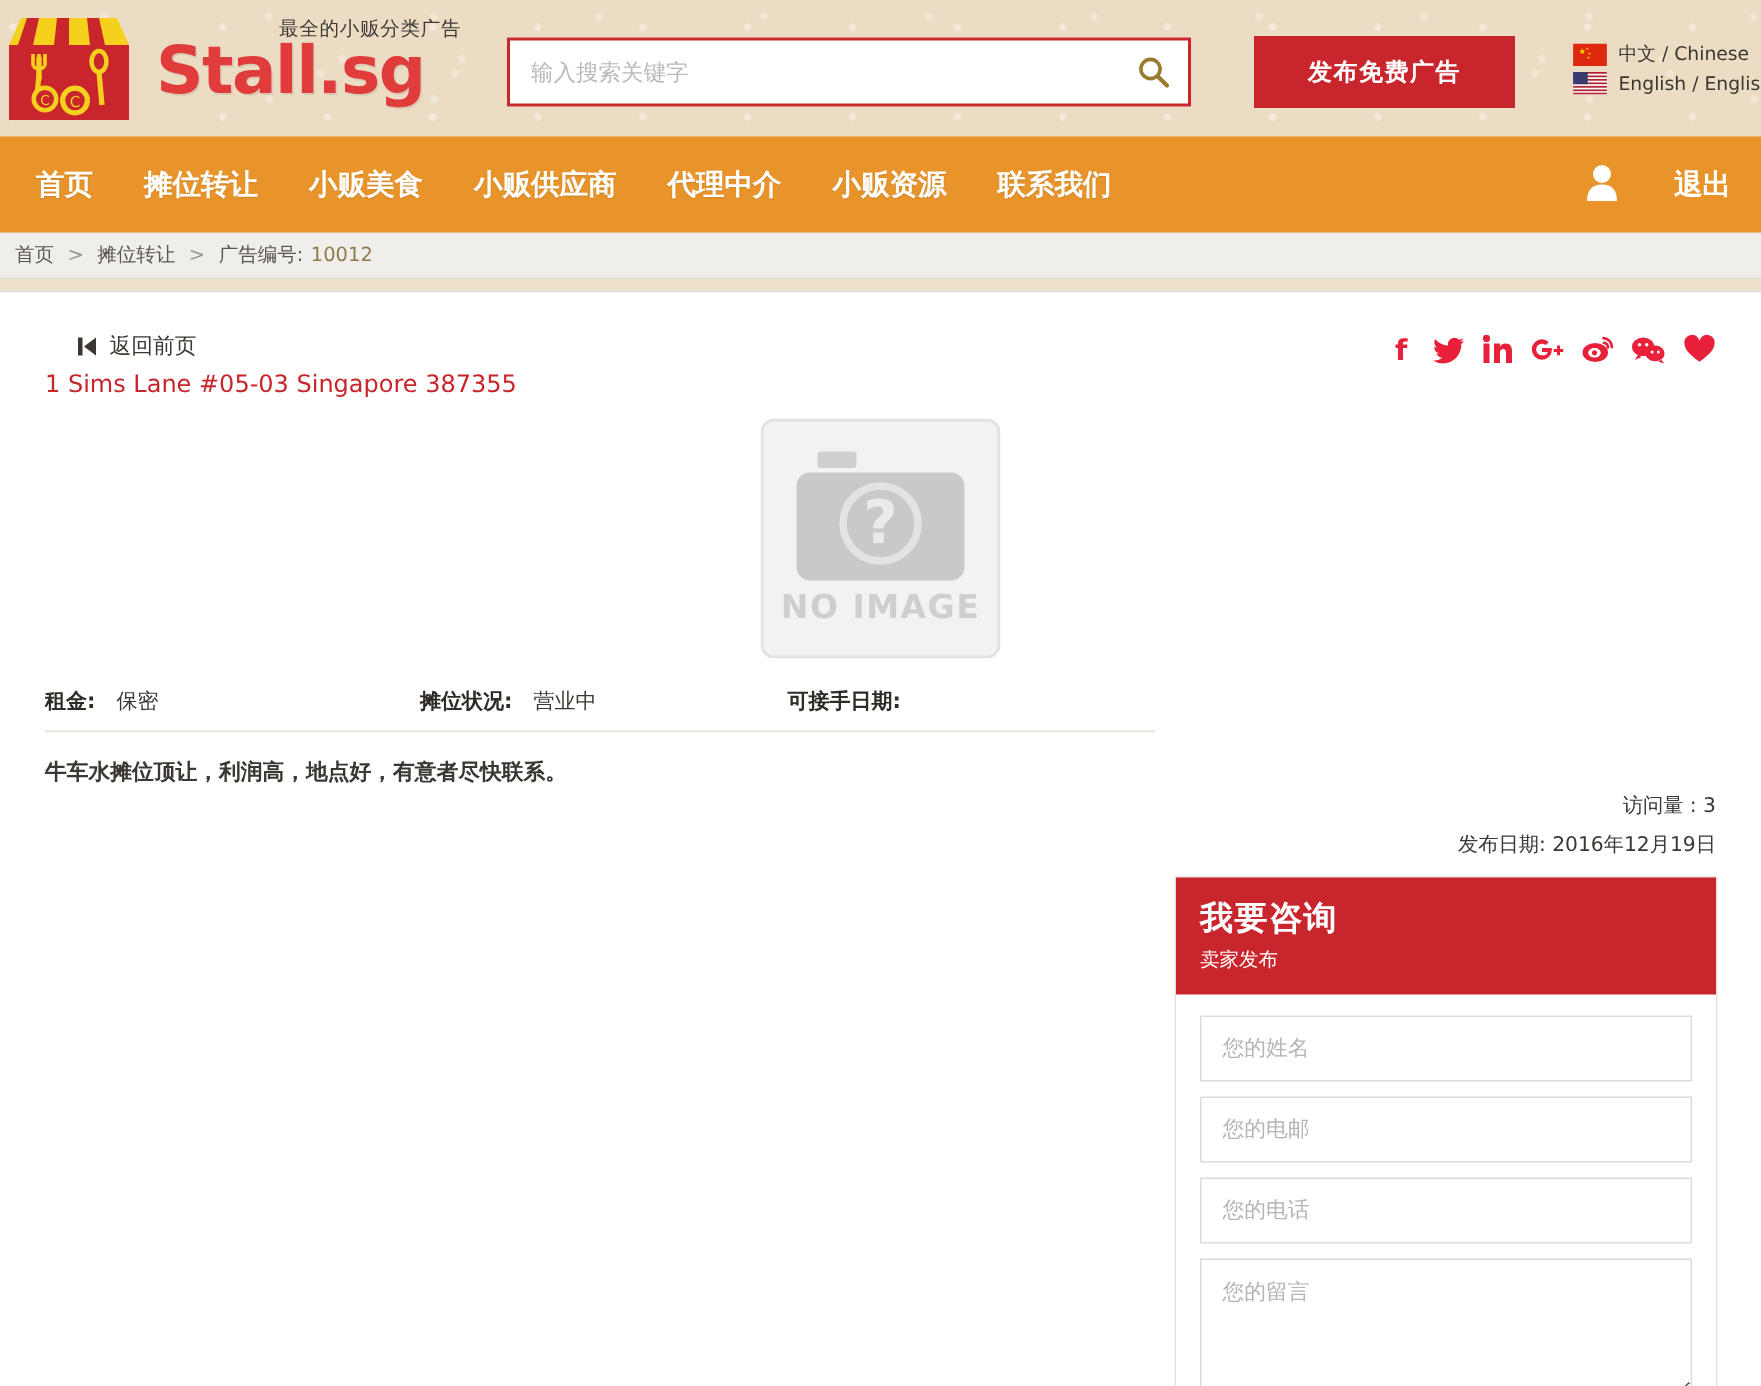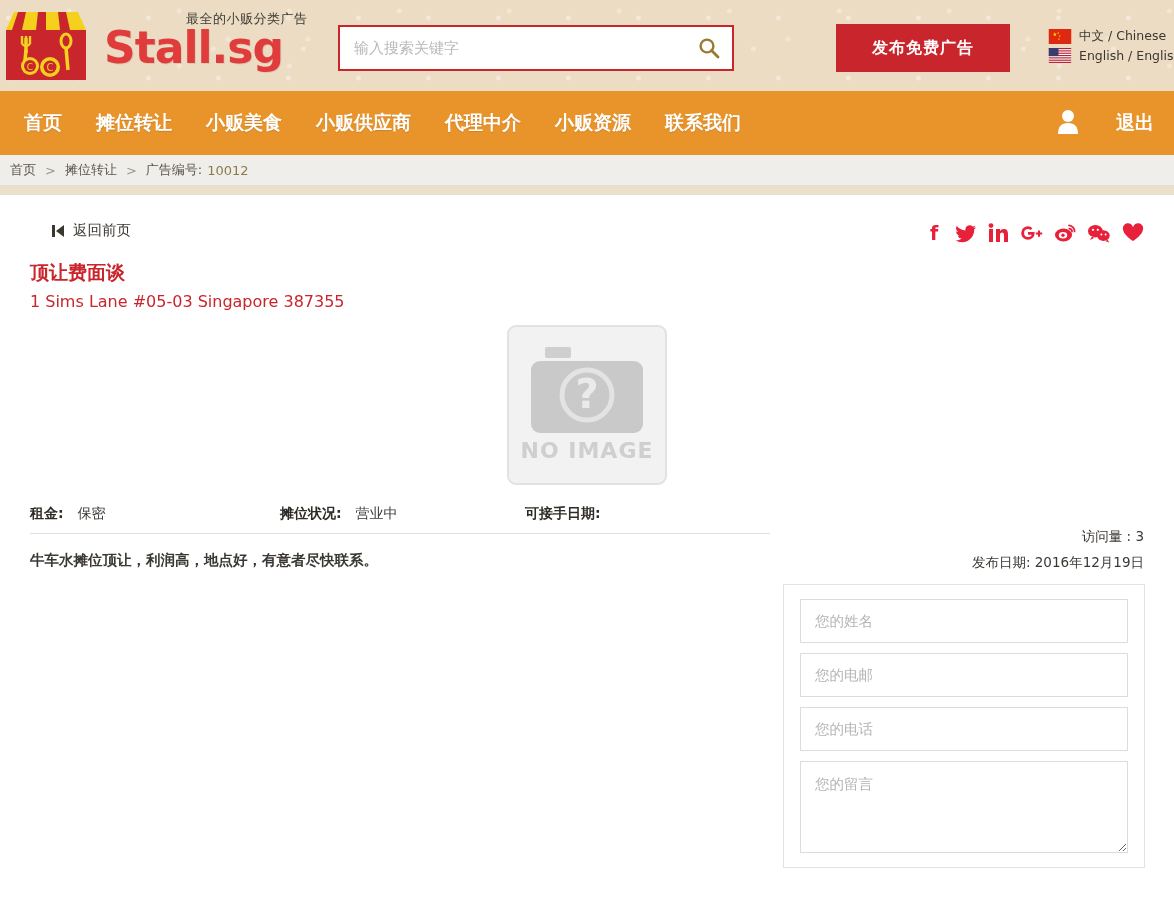--- a/index.html
+++ b/index.html
@@ -27,21 +27,21 @@
     font-family:"DejaVu Sans","Liberation Sans",sans-serif;
     font-weight:bold; font-size:44px; color:#e03c3c;
     letter-spacing:-1px; margin-left:16px; margin-top:14px;
     text-shadow:1px 1px 0 rgba(0,0,0,.08);
   }
   .tagline {
     position:absolute; left:186px; top:10px;
     font-size:13px; color:#3d3b36; letter-spacing:.5px;
   }
   .search-box {
-    position:absolute; left:338px; top:25px; width:396px; height:46px;
+    position:absolute; left:338px; top:25px; width:456px; height:46px;
     border:2px solid #c9252c; background:#fff; display:flex; align-items:flex-start;
   }
   .search-box input {
     flex:1; border:0; outline:0; height:100%; padding:0 14px;
     font-size:15px; color:#444; background:transparent;
     font-family:"DejaVu Sans","Liberation Sans",sans-serif;
   }
   .search-box input::placeholder { color:#b9b9b9; }
   .search-btn {
     width:46px; height:100%; border:0; background:transparent; cursor:pointer;
@@ -265,21 +265,20 @@
       <ellipse cx="16.4" cy="12.6" rx="6.3" ry="5.3" fill="#e8203a"></ellipse>
       <path d="M20.4 16.6 L22.4 19.4 L18.6 18.2 Z" fill="#e8203a"></path>
       <circle cx="14.4" cy="11.6" r="1" fill="#fff"></circle>
       <circle cx="18.6" cy="11.6" r="1" fill="#fff"></circle>
     </svg>
     <svg class="social-ic" width="22" height="20" viewBox="0 0 22 20">
       <path d="M11 18 C11 18 1 11.8 1 6.3 A4.9 4.9 0 0 1 11 4.2 A4.9 4.9 0 0 1 21 6.3 C21 11.8 11 18 11 18 Z" fill="#e8203a"></path>
     </svg>
   </div>
 
-  <div class="price">顶让费面谈</div>
   <div class="address">1 Sims Lane #05-03 Singapore 387355</div>
 
   <div class="meta-right">
     <div class="meta-views">访问量 : 3</div>
     <div class="meta-date">发布日期: 2016年12月19日</div>
   </div>
 
   <div class="photo-area">
     <svg class="no-image" viewBox="0 0 160 160">
       <rect x="1" y="1" width="158" height="158" rx="8" fill="#f2f2f2" stroke="#e2e2e2" stroke-width="2"></rect>
@@ -302,20 +301,24 @@
     </div>
     <div class="d-col-3">
       <span class="dl">可接手日期:</span>
       <span class="dv"></span>
     </div>
   </div>
 
   <div class="desc">牛车水摊位顶让，利润高，地点好，有意者尽快联系。</div>
 
   <div class="enquiry">
+    <div class="enq-head">
+      <div class="enq-title">我要咨询</div>
+      <div class="enq-sub">卖家发布</div>
+    </div>
     <div class="enq-body">
       <input type="text" placeholder="您的姓名" style="">
       <input type="text" placeholder="您的电邮" style="">
       <input type="text" placeholder="您的电话" style="">
       <textarea placeholder="您的留言" style=""></textarea>
 
       
 
       
       

